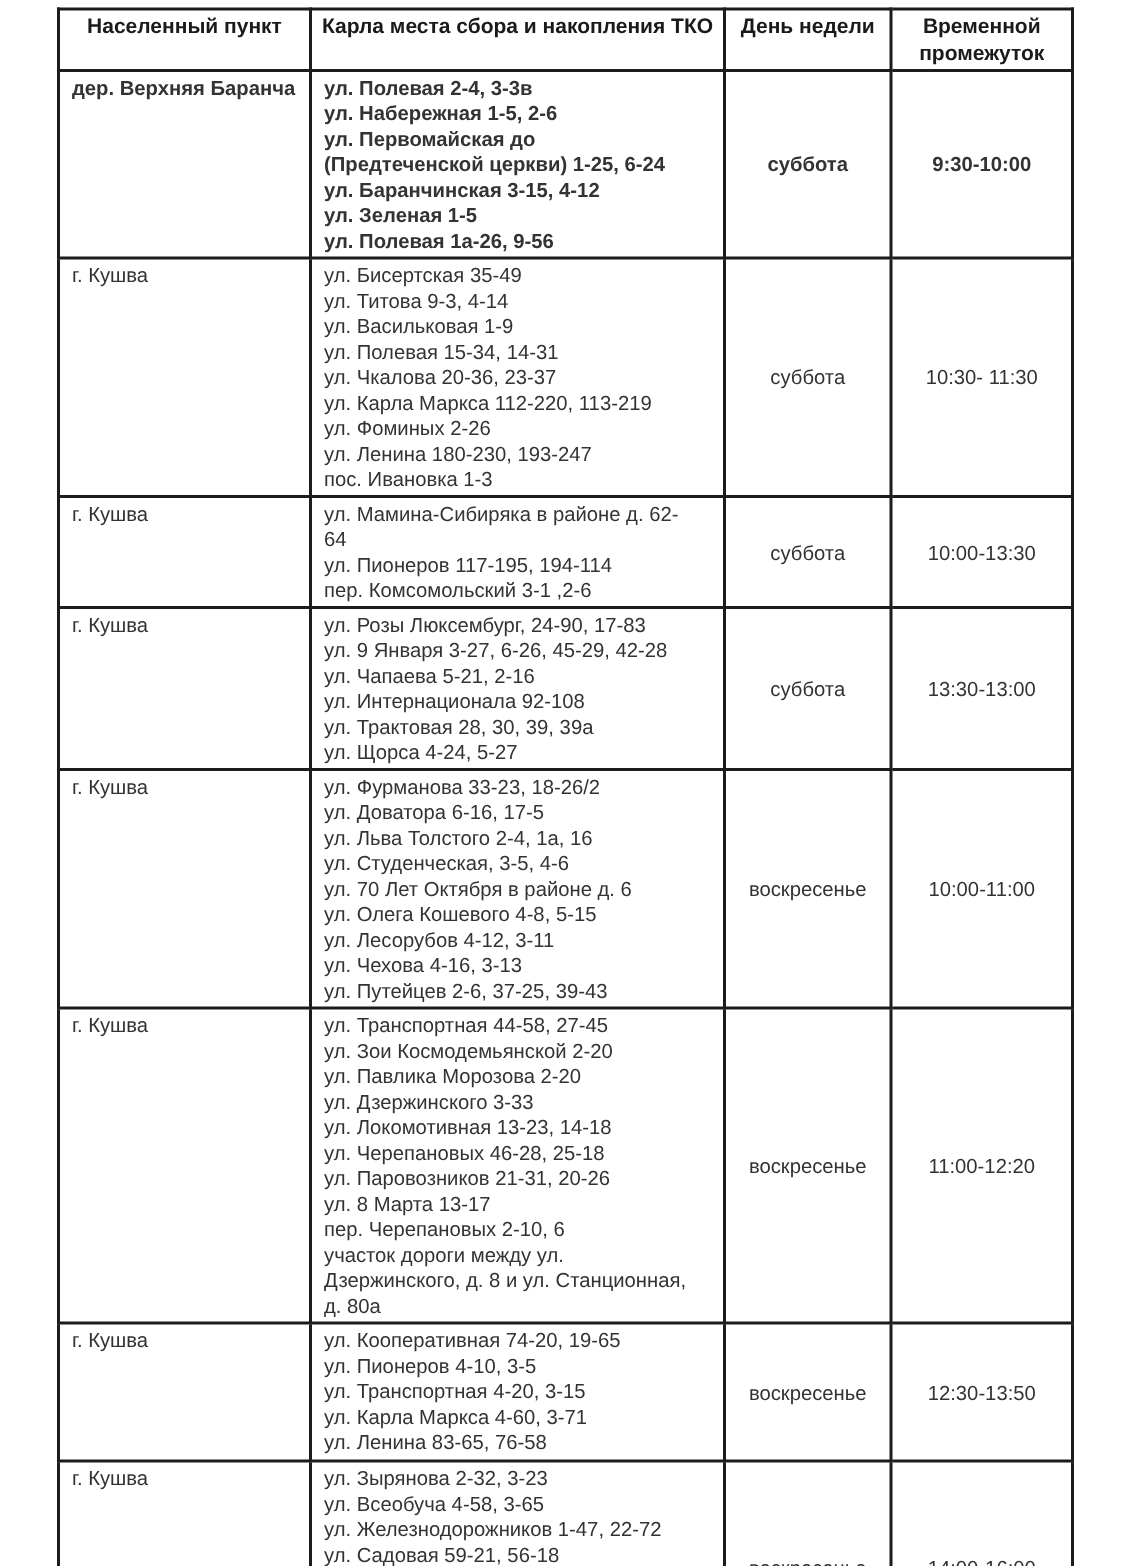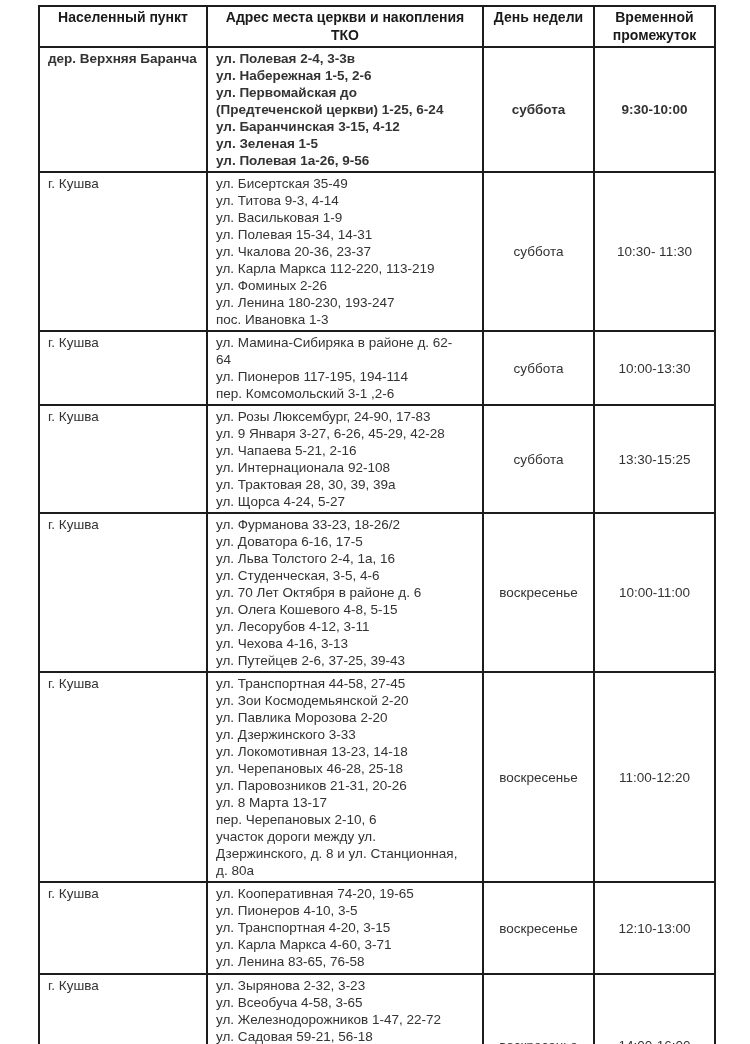--- a/index.html
+++ b/index.html
@@ -60,21 +60,21 @@
   <table class="schedule">
     <colgroup>
       <col class="c1">
         <col class="c2">
         <col class="c3">
         <col class="c4">
     </colgroup>
     <thead>
       <tr>
         <th>Населенный пункт</th>
-        <th>Адрес места церкви и накопления ТКО</th>
+        <th>Карла места сбора и накопления ТКО</th>
         <th>День недели</th>
         <th>Временной промежуток</th>
       </tr>
     </thead>
     <tbody id="schedule-body">
         <tr>
     <td class="c-settlement">дер. Верхняя Баранча</td>
     <td class="c-addresses">ул. Полевая 2-4, 3-3в
 ул. Набережная 1-5, 2-6
 ул. Первомайская до (Предтеченской церкви) 1-25, 6-24
@@ -108,21 +108,21 @@
   </tr>
         <tr>
     <td class="c-settlement">г. Кушва</td>
     <td class="c-addresses">ул. Розы Люксембург, 24-90, 17-83
 ул. 9 Января 3-27, 6-26, 45-29, 42-28
 ул. Чапаева 5-21, 2-16
 ул. Интернационала 92-108
 ул. Трактовая 28, 30, 39, 39а
 ул. Щорса 4-24, 5-27</td>
     <td class="c-day">суббота</td>
-    <td class="c-time">13:30-15:25</td>
+    <td class="c-time">13:30-13:00</td>
   </tr>
         <tr>
     <td class="c-settlement">г. Кушва</td>
     <td class="c-addresses">ул. Фурманова 33-23, 18-26/2
 ул. Доватора 6-16, 17-5
 ул. Льва Толстого 2-4, 1а, 16
 ул. Студенческая, 3-5, 4-6
 ул. 70 Лет Октября в районе д. 6
 ул. Олега Кошевого 4-8, 5-15
 ул. Лесорубов 4-12, 3-11
@@ -147,21 +147,21 @@
     <td class="c-time">11:00-12:20</td>
   </tr>
         <tr>
     <td class="c-settlement">г. Кушва</td>
     <td class="c-addresses">ул. Кооперативная 74-20, 19-65
 ул. Пионеров 4-10, 3-5
 ул. Транспортная 4-20, 3-15
 ул. Карла Маркса 4-60, 3-71
 ул. Ленина 83-65, 76-58</td>
     <td class="c-day">воскресенье</td>
-    <td class="c-time">12:10-13:00</td>
+    <td class="c-time">12:30-13:50</td>
   </tr>
         <tr>
     <td class="c-settlement">г. Кушва</td>
     <td class="c-addresses">ул. Зырянова 2-32, 3-23
 ул. Всеобуча 4-58, 3-65
 ул. Железнодорожников 1-47, 22-72
 ул. Садовая 59-21, 56-18
 ул. Пионеров 54-12, 7-51
 ул. Кооперативная 2-18, 1а-17
 ул. Крестьянская 8-20, 13-37, 51-59

